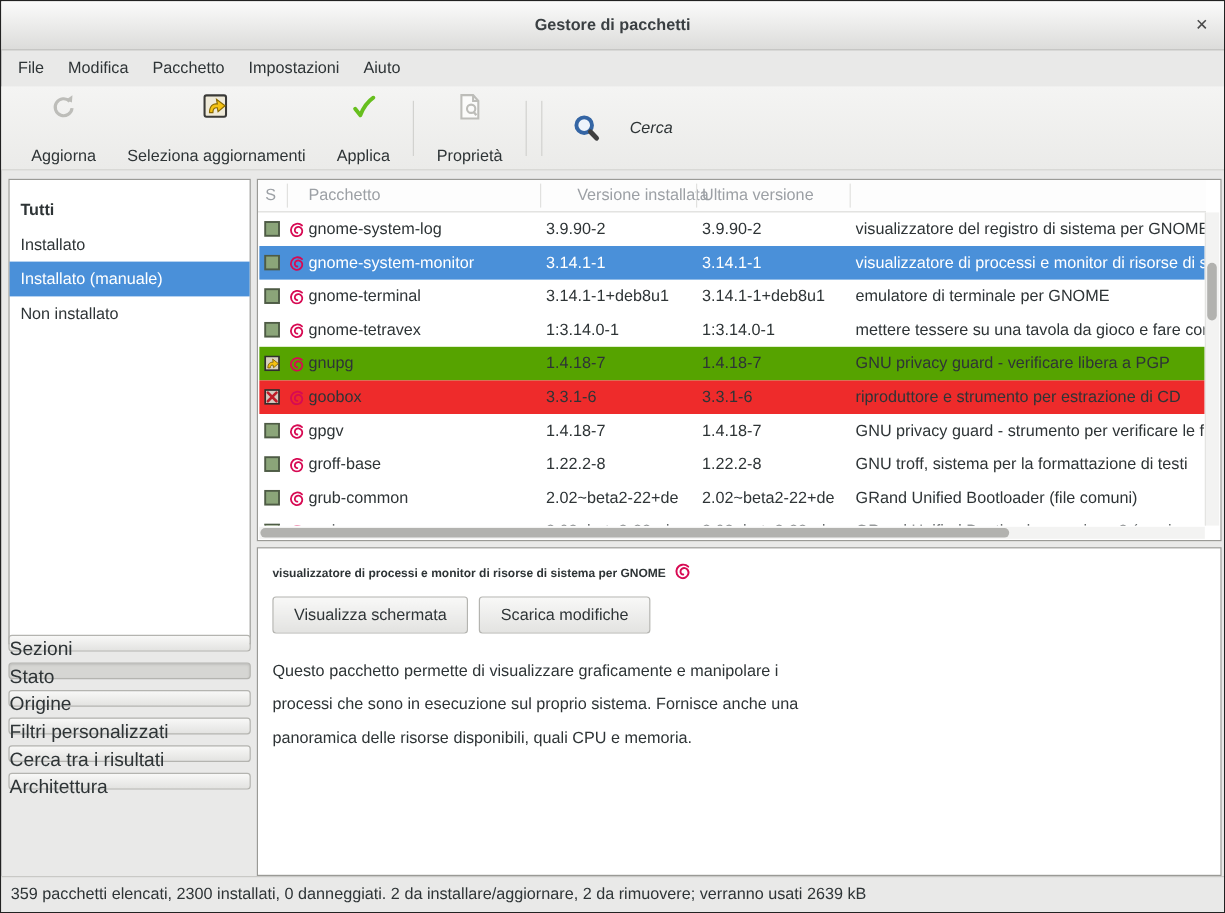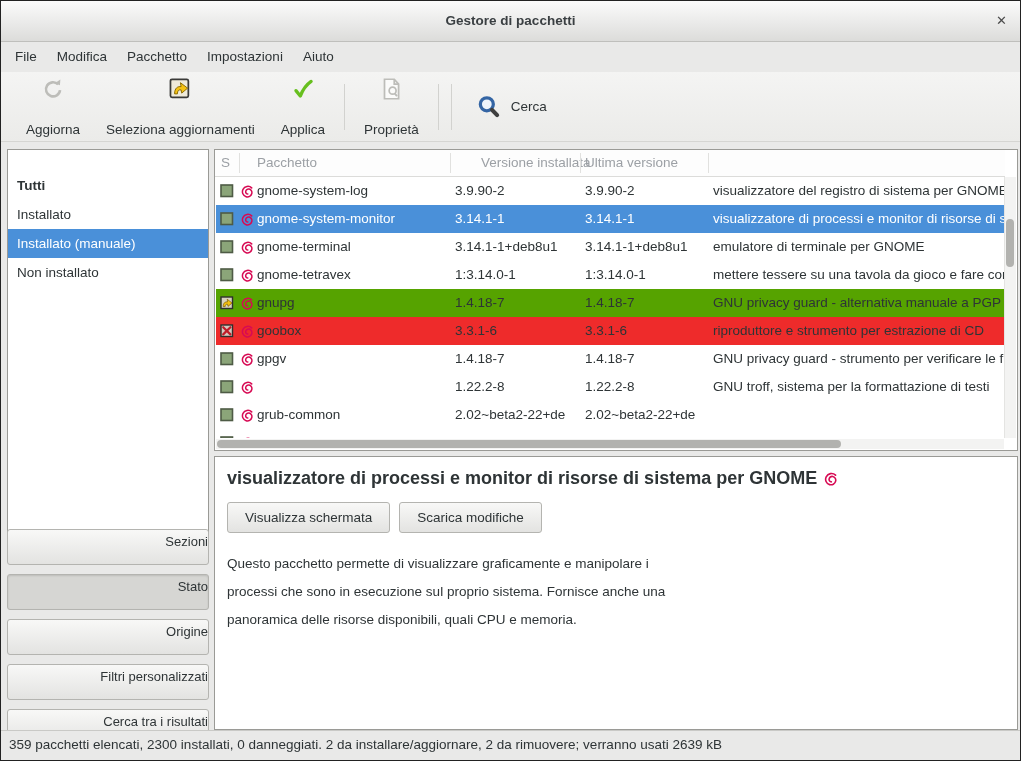--- a/index.html
+++ b/index.html
@@ -13,30 +13,30 @@
   .close-btn{position:absolute;right:13px;top:0;line-height:40px;font-size:13px;color:#4a4a4a;cursor:default;}
   
   .menubar{position:absolute;top:41px;left:0;right:0;height:30px;display:flex;padding-left:4px;}
   .menu-item{padding:0 10px;line-height:30px;font-size:13.5px;}
   
   .toolbar{position:absolute;top:71px;left:0;right:0;height:69px;display:flex;align-items:center;
     background:linear-gradient(#f4f4f3,#ebebe9);border-bottom:1px solid #d5d5d2;padding-left:12px;}
   .titem{display:flex;flex-direction:column;align-items:center;gap:20px;padding:0 13px;font-size:13.5px;}
   .titem svg{display:block;}
   .tsep{width:1px;height:46px;background:#d2d2cf;margin:0 6px;}
-  .titem.search{flex-direction:row;gap:9px;padding:0 18px;}
+  .titem.search{flex-direction:row;gap:23px;padding:0 18px;font-style:italic;}
   
   .filter-list{position:absolute;left:6px;top:148px;width:200px;height:376px;background:#fff;
-    border:1px solid #9a9a96;padding-top:21px;box-sizing:content-box;}
+    border:1px solid #9a9a96;padding-top:10px;box-sizing:content-box;}
   .flitem{height:29px;line-height:29px;padding-left:9px;font-size:13.5px;white-space:nowrap;overflow:hidden;}
   .flitem.bold{font-weight:bold;}
   .flitem.selected{background:#4a90d9;color:#fff;}
   
   .filter-buttons{position:absolute;left:6px;top:528px;width:202px;display:flex;flex-direction:column;gap:9px;}
-  .fbtn{height:36px;line-height:24px;text-align:right;font-size:13px;border:1px solid #b4b4b0;border-radius:3px;
+  .fbtn{height:14px;line-height:24px;text-align:left;font-size:16px;border:1px solid #b4b4b0;border-radius:3px;
     background:linear-gradient(#f8f8f7,#e3e3e1);box-sizing:border-box;}
   .fbtn.active{background:#d6d6d3;box-shadow:inset 0 1px 2px rgba(0,0,0,.12);}
   
   .pkgtable{position:absolute;left:213px;top:148px;width:804px;height:302px;background:#fff;
     border:1px solid #9a9a96;box-sizing:border-box;}
   .thead{position:absolute;top:0;left:0;right:12px;height:26px;background:#fdfdfd;
     border-bottom:1px solid #dcdcda;color:#9ca0a5;font-size:13.5px;}
   .thcell{position:absolute;top:0;line-height:26px;white-space:nowrap;overflow:hidden;}
   .th-s{left:6px;width:24px;}
   .th-name{left:42px;width:190px;}
@@ -56,21 +56,21 @@
   .row.selected{background:#4a90d9;color:#fff;}
   .row.upgrade{background:#56a300;}
   .row.remove{background:#ee2b2b;}
   .hscroll{position:absolute;left:1px;right:13px;bottom:1px;height:10px;background:#f3f3f2;}
   .hthumb{position:absolute;left:1px;top:1px;height:8px;width:624px;background:#b2b2af;border-radius:4px;}
   .vscroll{position:absolute;top:27px;bottom:12px;right:1px;width:11px;background:#f3f3f2;border-left:1px solid #e4e4e2;}
   .vthumb{position:absolute;top:42px;left:1px;width:8px;height:48px;background:#b2b2af;border-radius:4px;}
   
   .details{position:absolute;left:213px;top:455px;width:804px;height:274px;background:#fff;
     border:1px solid #9a9a96;box-sizing:border-box;padding:11px 12px;}
-  .dtitle{font-size:18px;font-weight:bold;}
+  .dtitle{font-size:10px;font-weight:bold;}
   .dtitle svg{vertical-align:-2px;margin-left:6px;}
   .dbuttons{margin-top:13px;display:flex;gap:9px;align-items:center;}
   .dbtn{height:31px;line-height:29px;padding:0 17px;font-size:13.5px;border:1px solid #b4b4b0;border-radius:3px;
     background:linear-gradient(#f8f8f7,#e3e3e1);box-sizing:border-box;}
   .dpara{margin-top:17px;font-size:13.5px;line-height:28px;}
   
   .statusbar{position:absolute;left:0;right:0;bottom:0;height:29px;border-top:1px solid #c9c9c6;
     background:#e9e9e8;line-height:28px;padding-left:8px;font-size:13.5px;white-space:nowrap;}
 </style>
 </head>
@@ -223,21 +223,21 @@
           <span class="c-status"><svg width="14" height="14" viewBox="0 0 14 14">
               <rect x="1" y="1" width="11.5" height="11.5" fill="#d8d3be" stroke="#2f2f2d" stroke-width="1.4"></rect>
               <path d="M3.2 10.6 C3.2 6.8 5.4 5.6 7.6 5.9 L7.2 3.2 L12 7 L8 10.4 L7.6 8.2 C6 8 5.2 8.8 5.2 10.6 Z" fill="#f5c211" stroke="#7a5c00" stroke-width="0.7"></path>
             </svg></span>
           <span class="c-swirl"><svg width="14" height="14" viewBox="0 0 14 14">
               <path d="M11.7 3.9 C9 1.3 4.6 2.2 3 5.4 C1.6 8.3 3 11.8 6.1 12.7 C8.6 13.4 11.2 12 11.8 9.5 C12.3 7.4 11 5.4 9.1 5.1 C7.4 4.8 5.9 5.9 5.7 7.5 C5.5 8.9 6.5 10.1 7.8 10.1" fill="none" stroke="#d70a53" stroke-width="1.5" stroke-linecap="round"></path>
             </svg></span>
           <span class="c-name">gnupg</span>
           <span class="c-v1">1.4.18-7</span>
           <span class="c-v2">1.4.18-7</span>
-          <span class="c-desc">GNU privacy guard - alternativa manuale a PGP</span>
+          <span class="c-desc">GNU privacy guard - verificare libera a PGP</span>
         </div>
         <div class="row remove">
           <span class="c-status"><svg width="14" height="14" viewBox="0 0 14 14">
               <rect x="1" y="1" width="11.5" height="11.5" fill="#d6c9c0" stroke="#2f2f2d" stroke-width="1.4"></rect>
               <path d="M3.2 3.2 L10.4 10.4 M10.4 3.2 L3.2 10.4" stroke="#c01c28" stroke-width="2.2" stroke-linecap="round"></path>
             </svg></span>
           <span class="c-swirl"><svg width="14" height="14" viewBox="0 0 14 14">
               <path d="M11.7 3.9 C9 1.3 4.6 2.2 3 5.4 C1.6 8.3 3 11.8 6.1 12.7 C8.6 13.4 11.2 12 11.8 9.5 C12.3 7.4 11 5.4 9.1 5.1 C7.4 4.8 5.9 5.9 5.7 7.5 C5.5 8.9 6.5 10.1 7.8 10.1" fill="none" stroke="#d70a53" stroke-width="1.5" stroke-linecap="round"></path>
             </svg></span>
           <span class="c-name">goobox</span>
@@ -257,34 +257,36 @@
           <span class="c-v2">1.4.18-7</span>
           <span class="c-desc">GNU privacy guard - strumento per verificare le firme</span>
         </div>
         <div class="row">
           <span class="c-status"><svg width="14" height="14" viewBox="0 0 14 14">
               <rect x="1" y="1" width="11.5" height="11.5" fill="#8ba579" stroke="#4e5b45" stroke-width="1.6"></rect>
             </svg></span>
           <span class="c-swirl"><svg width="14" height="14" viewBox="0 0 14 14">
               <path d="M11.7 3.9 C9 1.3 4.6 2.2 3 5.4 C1.6 8.3 3 11.8 6.1 12.7 C8.6 13.4 11.2 12 11.8 9.5 C12.3 7.4 11 5.4 9.1 5.1 C7.4 4.8 5.9 5.9 5.7 7.5 C5.5 8.9 6.5 10.1 7.8 10.1" fill="none" stroke="#d70a53" stroke-width="1.5" stroke-linecap="round"></path>
             </svg></span>
+          <span class="c-name">groff-base</span>
           <span class="c-v1">1.22.2-8</span>
           <span class="c-v2">1.22.2-8</span>
           <span class="c-desc">GNU troff, sistema per la formattazione di testi</span>
         </div>
         <div class="row">
           <span class="c-status"><svg width="14" height="14" viewBox="0 0 14 14">
               <rect x="1" y="1" width="11.5" height="11.5" fill="#8ba579" stroke="#4e5b45" stroke-width="1.6"></rect>
             </svg></span>
           <span class="c-swirl"><svg width="14" height="14" viewBox="0 0 14 14">
               <path d="M11.7 3.9 C9 1.3 4.6 2.2 3 5.4 C1.6 8.3 3 11.8 6.1 12.7 C8.6 13.4 11.2 12 11.8 9.5 C12.3 7.4 11 5.4 9.1 5.1 C7.4 4.8 5.9 5.9 5.7 7.5 C5.5 8.9 6.5 10.1 7.8 10.1" fill="none" stroke="#d70a53" stroke-width="1.5" stroke-linecap="round"></path>
             </svg></span>
           <span class="c-name">grub-common</span>
           <span class="c-v1">2.02~beta2-22+de</span>
           <span class="c-v2">2.02~beta2-22+de</span>
+          <span class="c-desc">GRand Unified Bootloader (file comuni)</span>
         </div>
         <div class="row">
           <span class="c-status"><svg width="14" height="14" viewBox="0 0 14 14">
               <rect x="1" y="1" width="11.5" height="11.5" fill="#8ba579" stroke="#4e5b45" stroke-width="1.6"></rect>
             </svg></span>
           <span class="c-swirl"><svg width="14" height="14" viewBox="0 0 14 14">
               <path d="M11.7 3.9 C9 1.3 4.6 2.2 3 5.4 C1.6 8.3 3 11.8 6.1 12.7 C8.6 13.4 11.2 12 11.8 9.5 C12.3 7.4 11 5.4 9.1 5.1 C7.4 4.8 5.9 5.9 5.7 7.5 C5.5 8.9 6.5 10.1 7.8 10.1" fill="none" stroke="#d70a53" stroke-width="1.5" stroke-linecap="round"></path>
             </svg></span>
           <span class="c-name">grub-pc</span>
           <span class="c-v1">2.02~beta2-22+de</span>

